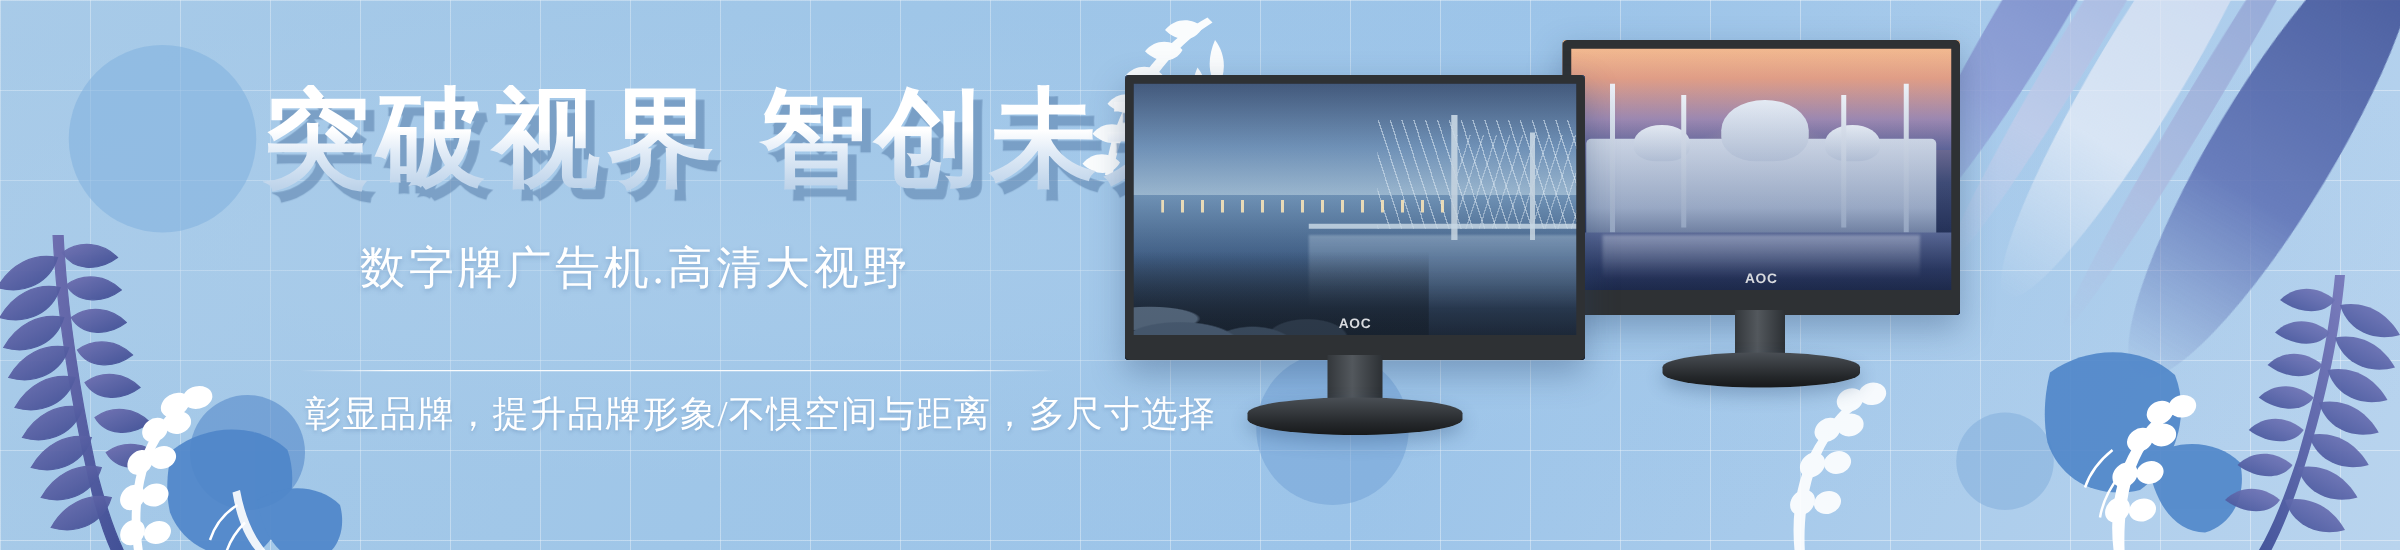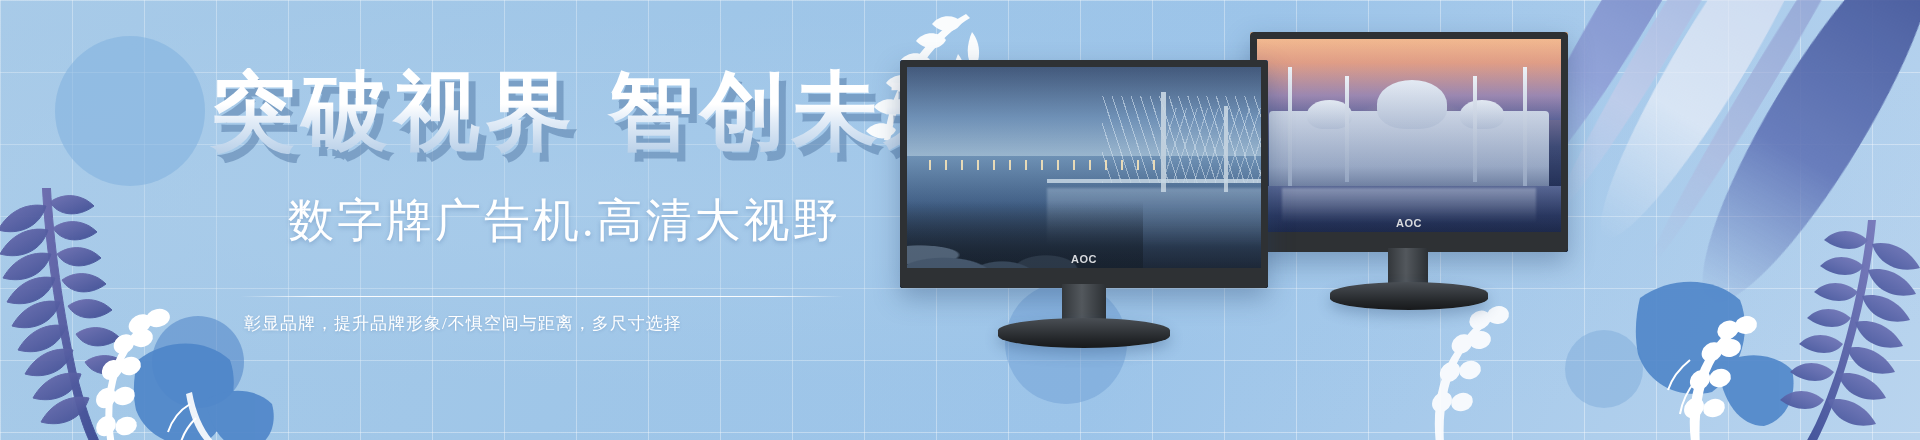--- a/index.html
+++ b/index.html
@@ -62,35 +62,35 @@
     white-space:nowrap;
     background:linear-gradient(180deg,#ffffff 0%,#ffffff 42%,#e2ecf7 62%,#b9d0e8 100%);
     -webkit-background-clip:text; background-clip:text;
     color:transparent; -webkit-text-fill-color:transparent;
     filter:drop-shadow(7px 9px 0 rgba(88,126,170,.55));
   }
 
   .subtitle {
     position:absolute; left:288px; top:190px;
     font-family:"Liberation Serif", serif;
-    font-size:46px; font-weight:400; letter-spacing:3px;
+    font-size:36px; font-weight:400; letter-spacing:3px;
     color:#ffffff; white-space:nowrap;
     text-shadow:0 2px 4px rgba(70,110,160,.35);
   }
 
   .divider {
     position:absolute; left:240px; top:296px;
     width:604px; height:1px;
     background:linear-gradient(to right, rgba(255,255,255,0), rgba(255,255,255,.95) 12%, rgba(255,255,255,.95) 88%, rgba(255,255,255,0));
   }
 
   .tagline {
     position:absolute; left:244px; top:312px;
     font-family:"Liberation Serif", serif;
-    font-size:17px; font-weight:400; letter-spacing:1px;
+    font-size:29px; font-weight:400; letter-spacing:1px;
     color:#ffffff; white-space:nowrap;
     text-shadow:0 1px 3px rgba(70,110,160,.3);
   }
 
   
   .leaf { position:absolute; pointer-events:none; }
   .leaf-tl { left:816px; top:8px;  width:170px; height:150px; }
   .leaf-bl { left:-10px; top:188px; width:300px; height:260px; }
   .leaf-br { left:1600px;top:180px; width:330px; height:270px; }
   .leaf-r  { left:1396px;top:236px; width:190px; height:210px; }

